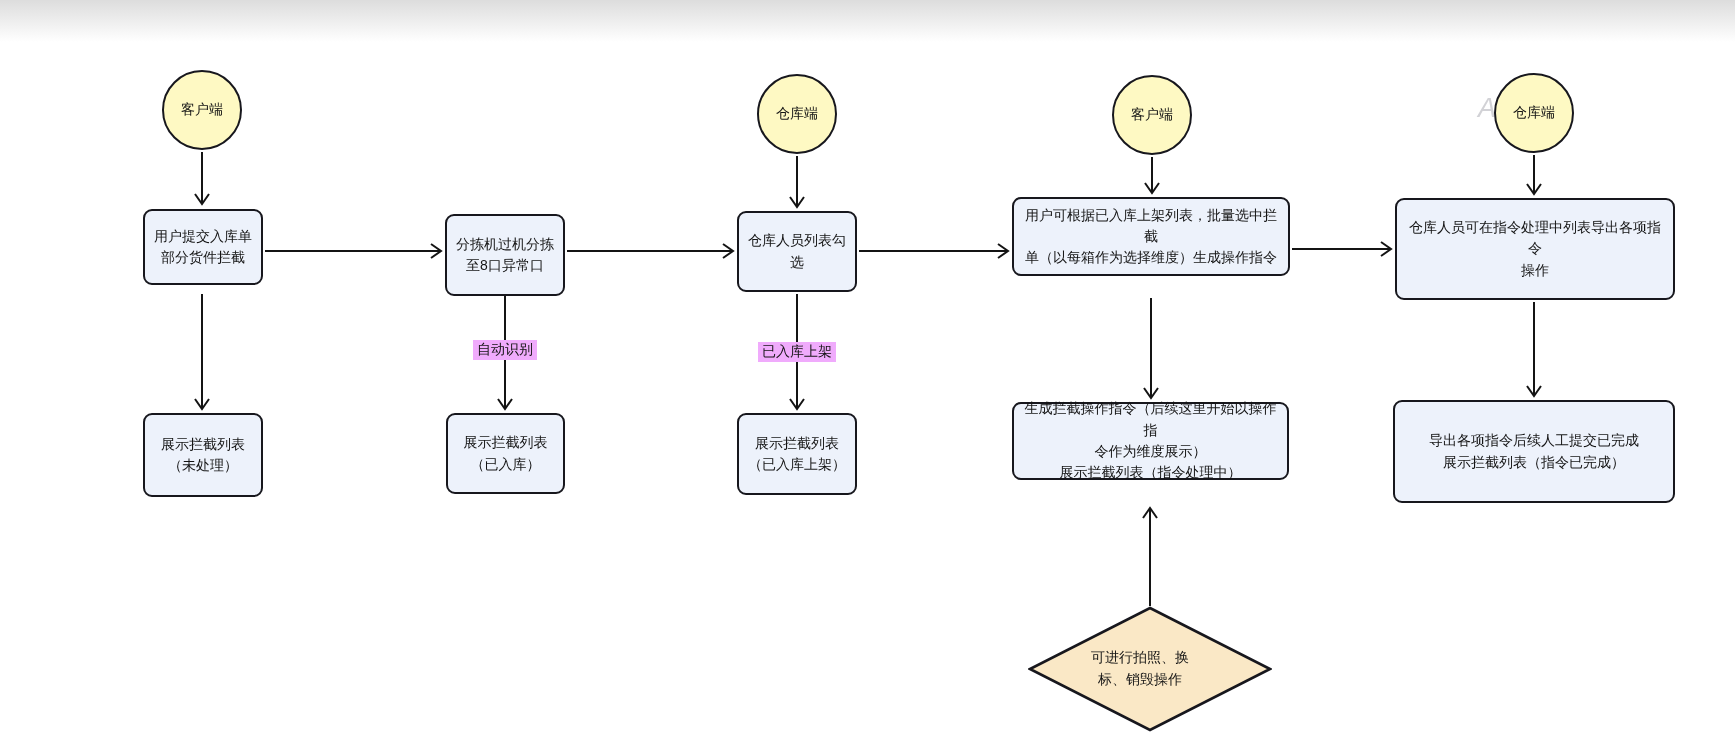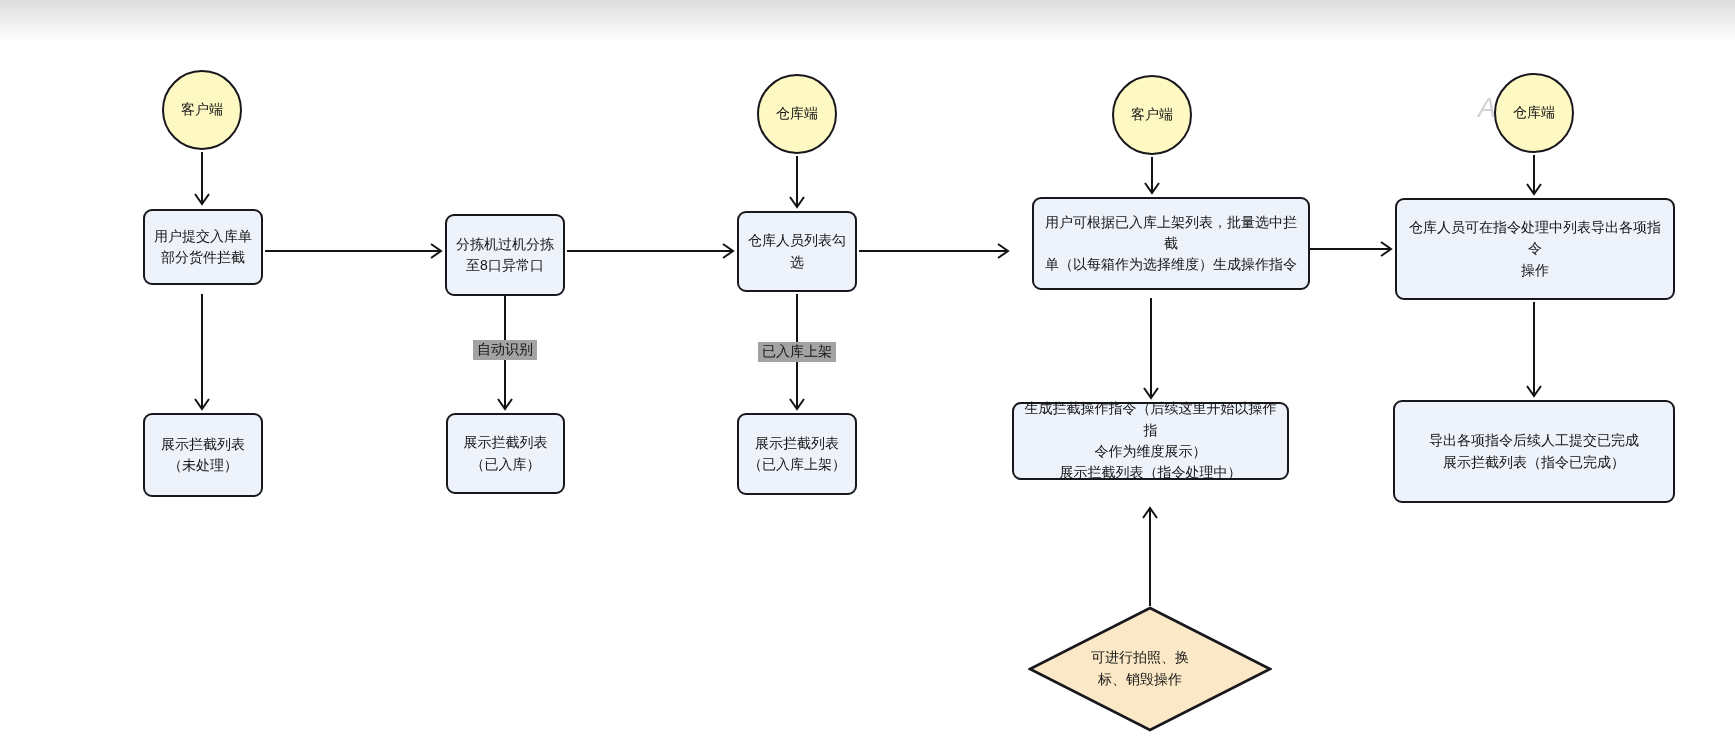--- a/index.html
+++ b/index.html
@@ -23,21 +23,21 @@
   }
   .box{
     background:#EDF2FB;border:2px solid #17171d;border-radius:9px;
     padding:4px 6px;
   }
   .circle{
     background:#fef9c3;border:2px solid #17171d;border-radius:50%;
     width:80px;height:80px;
   }
   .edge-label{
-    position:absolute;z-index:3;background:#a3a3a3;padding:1px 4px;
+    position:absolute;z-index:3;background:#f0abfc;padding:1px 4px;
     font-size:14px;transform:translate(-50%,-50%);white-space:nowrap;
   }
   .diamond-wrap{position:absolute;z-index:2;}
   .diamond-text{
     position:absolute;z-index:3;display:flex;align-items:center;justify-content:center;
     text-align:center;font-size:14px;line-height:1.55;white-space:pre-line;
   }
   .watermark{
     position:absolute;z-index:1;color:#d2d2d6;font-size:27px;font-style:italic;
   }
@@ -88,21 +88,21 @@
 （已入库）</div>
 
   <div class="node circle" style="left:757px;top:74px;">仓库端</div>
   <div class="node box" style="left:737px;top:211px;width:120px;height:81px;">仓库人员列表勾
 选</div>
   <div class="edge-label" style="left:797px;top:352px;">已入库上架</div>
   <div class="node box" style="left:737px;top:413px;width:120px;height:82px;">展示拦截列表
 （已入库上架）</div>
 
   <div class="node circle" style="left:1112px;top:75px;">客户端</div>
-  <div class="node box" style="left:1012px;top:197px;width:278px;height:93px;margin-left:20px;">用户可根据已入库上架列表，批量选中拦截
+  <div class="node box" style="left:1012px;top:197px;width:278px;height:79px;">用户可根据已入库上架列表，批量选中拦截
 单（以每箱作为选择维度）生成操作指令</div>
   <div class="node box" style="left:1012px;top:402px;width:277px;height:78px;">生成拦截操作指令（后续这里开始以操作指
 令作为维度展示）
 展示拦截列表（指令处理中）</div>
   <div class="diamond-wrap" style="left:1028px;top:606px;">
     <svg width="244" height="126" viewBox="0 0 244 126">
       <polygon points="122,2 242,63 122,124 2,63" fill="#FAE8C6" stroke="#17171d" stroke-width="2.6"></polygon>
     </svg>
     <div class="diamond-text" style="left:32px;top:18px;width:160px;height:90px;">可进行拍照、换
 标、销毁操作</div>

